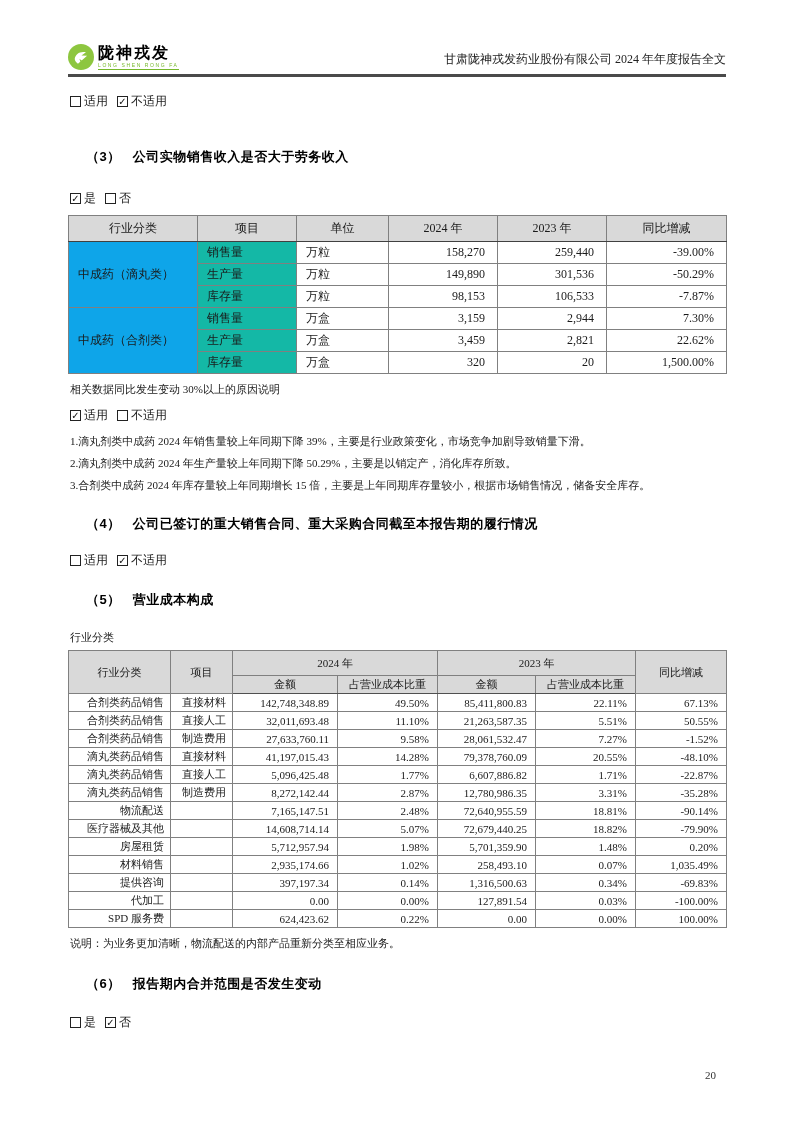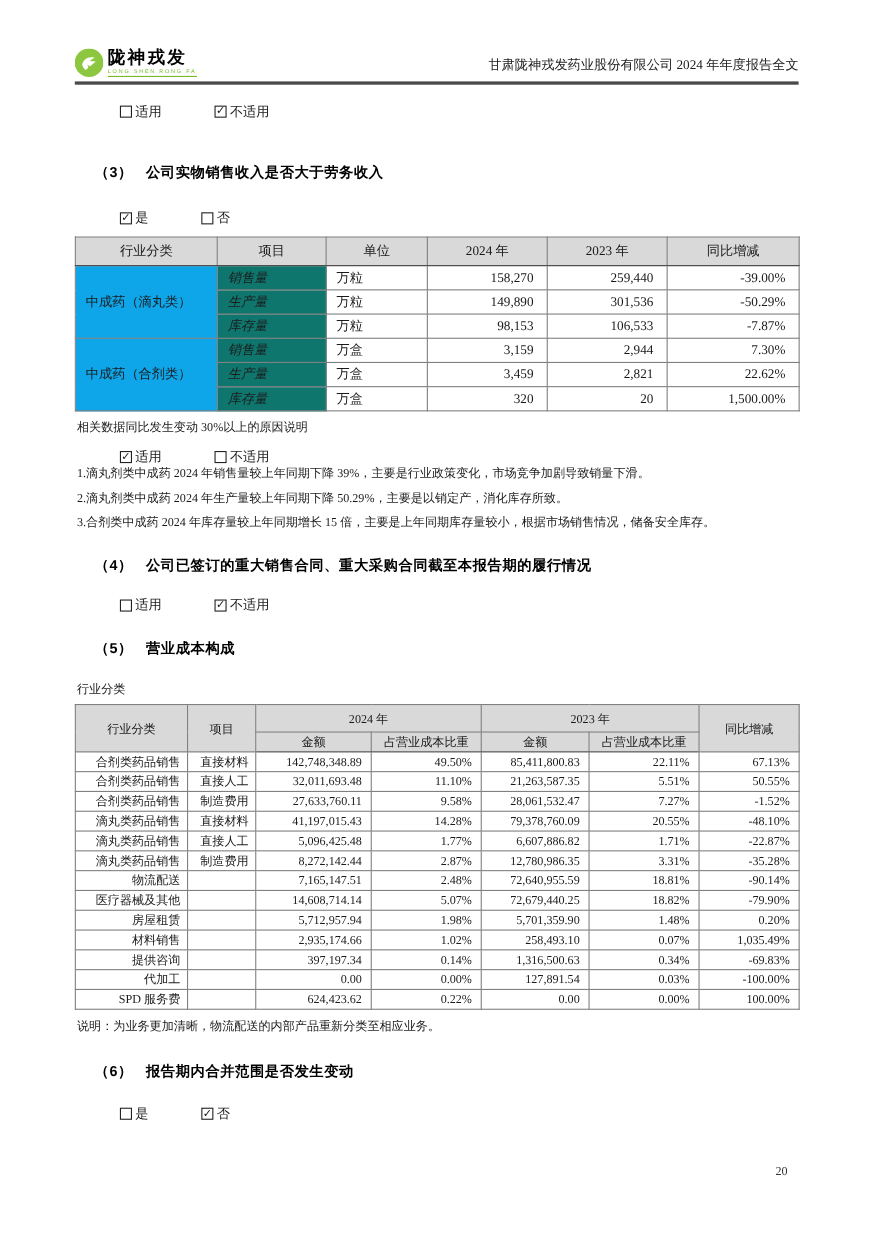--- a/index.html
+++ b/index.html
@@ -30,21 +30,21 @@
     font-weight: bold; font-size: 16px; color: #000000; letter-spacing: 2px;
   }
   .brand-en {
     font-family: "Liberation Sans", "DejaVu Sans", sans-serif;
     font-size: 5px; color: #76b82a; letter-spacing: 1.6px; margin-top: 2px;
     border-bottom: 1px solid #76b82a; padding-bottom: 1px; width: fit-content;
   }
   .doc-title { font-size: 12px; color: #222; padding-bottom: 2px; }
   
   .ck-row { font-size: 12px; display: flex; gap: 9px; align-items: center; margin-left: 2px; }
-  .ck-item { display: inline-flex; align-items: center; gap: 1px; margin-left: 39px; }
+  .ck-item { display: inline-flex; align-items: center; gap: 1px; }
   .cb {
     display: inline-flex; align-items: center; justify-content: center;
     width: 11px; height: 11px; border: 1px solid #222;
     font-size: 10px; line-height: 1; color: #111; background: #fff;
     margin-right: 2px;
   }
   .heading {
     font-family: "Liberation Sans", "DejaVu Sans", sans-serif;
     font-weight: bold; font-size: 13px; color: #000;
     margin-left: 18px; letter-spacing: 0.5px;
@@ -55,39 +55,39 @@
   
   table { border-collapse: collapse; table-layout: fixed; width: 658px; }
   .t1 { font-size: 12px; margin-top: 8px; border: 1.5px solid #404040; }
   .t1 th, .t1 td { border: 1px solid #808080; padding: 2px 6px; }
   .t1 thead th {
     background: #d9d9d9; font-weight: normal; text-align: center;
     height: 26px; border-bottom: 1.5px solid #404040;
   }
   .t1 td { height: 22px; }
   .t1 td.cat { background: #0ea5e9; text-align: left; padding-left: 9px; }
-  .t1 td.item { background: #0f766e; text-align: left; padding-left: 9px; font-style: italic; }
+  .t1 td.item { background: #14b8a6; text-align: left; padding-left: 9px; }
   .t1 td.unit { text-align: left; padding-left: 9px; }
   .t1 td.num { text-align: right; padding-right: 12px; }
   .t1 tr.group-start td { border-top: 1.5px solid #404040; }
   .t2 { font-size: 11px; margin-top: 5px; border: 1.5px solid #404040; }
   .t2 th, .t2 td { border: 1px solid #808080; padding: 1px 6px; }
   .t2 thead th { background: #d9d9d9; font-weight: normal; text-align: center; }
   .t2 thead tr:first-child th { height: 25px; }
   .t2 thead tr:last-child th { height: 17px; border-bottom: 1.2px solid #505050; }
   .t2 td { height: 16px; }
   .t2 td.txt { text-align: right; padding-left: 8px; }
   .t2 td.num { text-align: right; padding-right: 8px; }
   
   .mt-check1 { margin-top: 16px; }
   .mt-h3 { margin-top: 38px; }
   .mt-check2 { margin-top: 24px; }
   .mt-notetitle { margin-top: 8px; }
   .mt-check3 { margin-top: 10px; }
-  .mt-reason1 { }
+  .mt-reason1 { margin-top: 10px; }
   .mt-reason { margin-top: 7px; }
   .mt-h4 { margin-top: 22px; }
   .mt-check4 { margin-top: 19px; }
   .mt-h5 { margin-top: 22px; }
   .mt-industry { margin-top: 21px; }
   .mt-unit { margin-top: 7px; }
   .mt-costnote { margin-top: 8px; }
   .mt-h6 { margin-top: 24px; }
   .mt-check5 { margin-top: 21px; }
   .footer { margin-top: 38px; text-align: right; padding-right: 10px; font-size: 11px; color: #333; }

